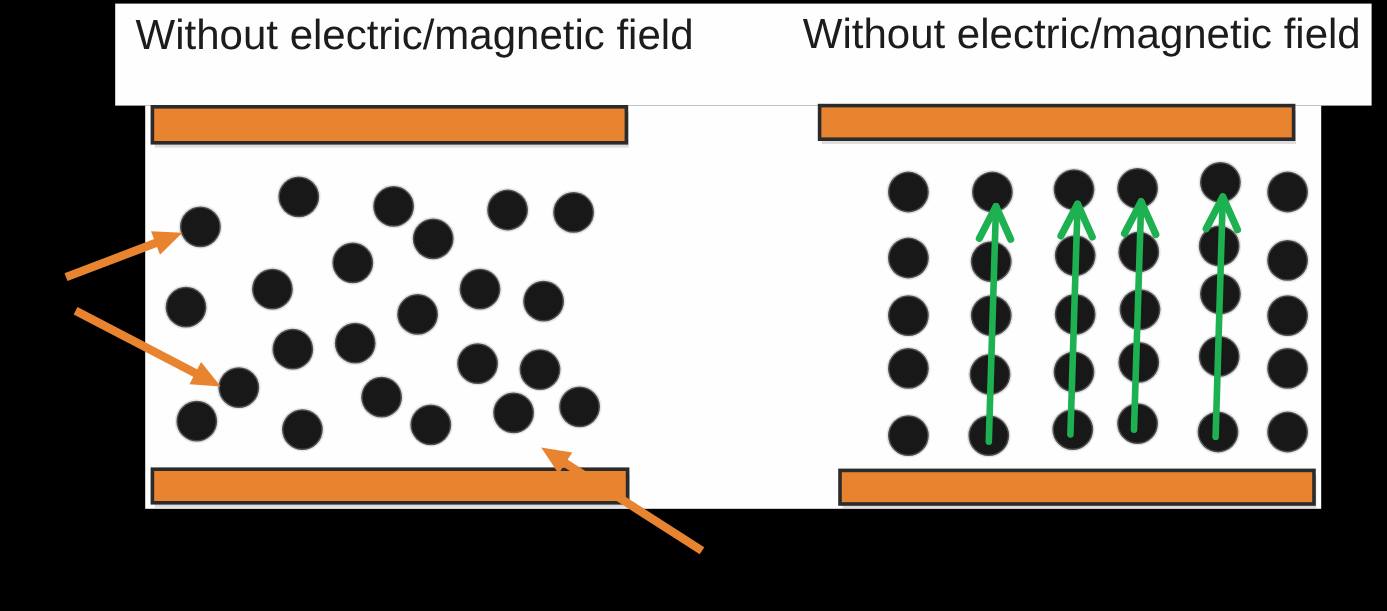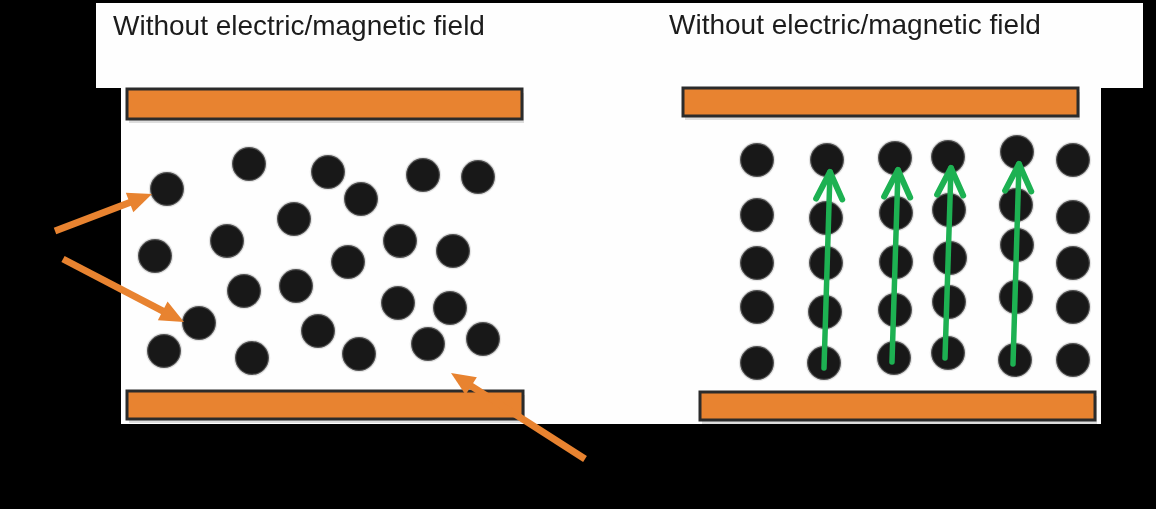--- a/index.html
+++ b/index.html
@@ -1,19 +1,19 @@
 <!DOCTYPE html>
 <html><head>
 <meta charset="utf-8">
 <style>
   html,body{margin:0;padding:0;background:#000;}
   .canvas{position:relative;width:1156px;height:509px;background:#000;overflow:hidden;
           font-family:"Liberation Sans",sans-serif;}
   .canvas svg{position:absolute;left:0;top:0;}
-  .panel-title{position:absolute;font-size:28px;line-height:1;white-space:nowrap;
+  .panel-title{position:absolute;font-size:35px;line-height:1;white-space:nowrap;
                font-weight:400;letter-spacing:0px;}
   .panel-title.left{left:113px;top:12px;}
   .panel-title.right{left:669px;top:11px;}
 </style>
 </head>
 <body>
 
 <div class="canvas">
   <svg id="diagram-svg" width="1156" height="509" viewBox="0 0 1156 509">
       <rect x="96" y="3" width="1047" height="85" fill="#fefefe"></rect>

